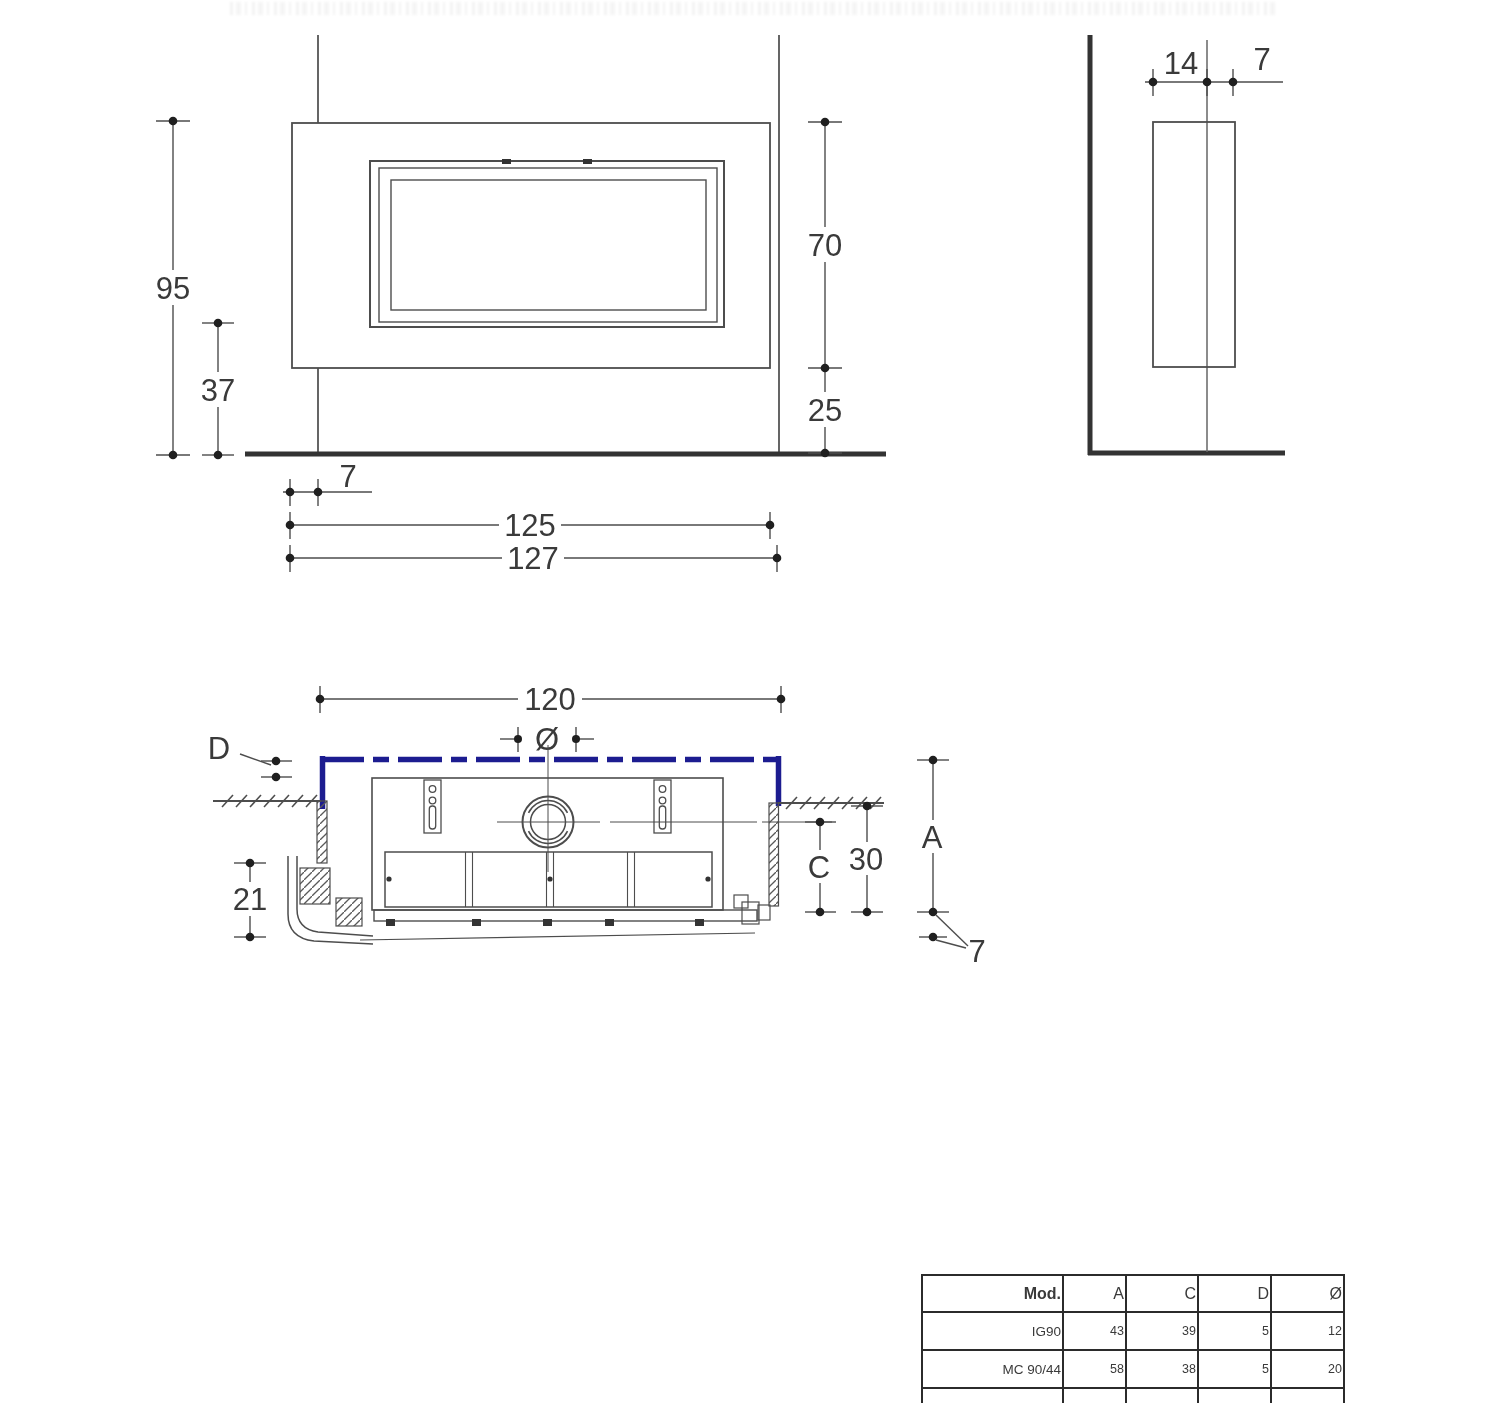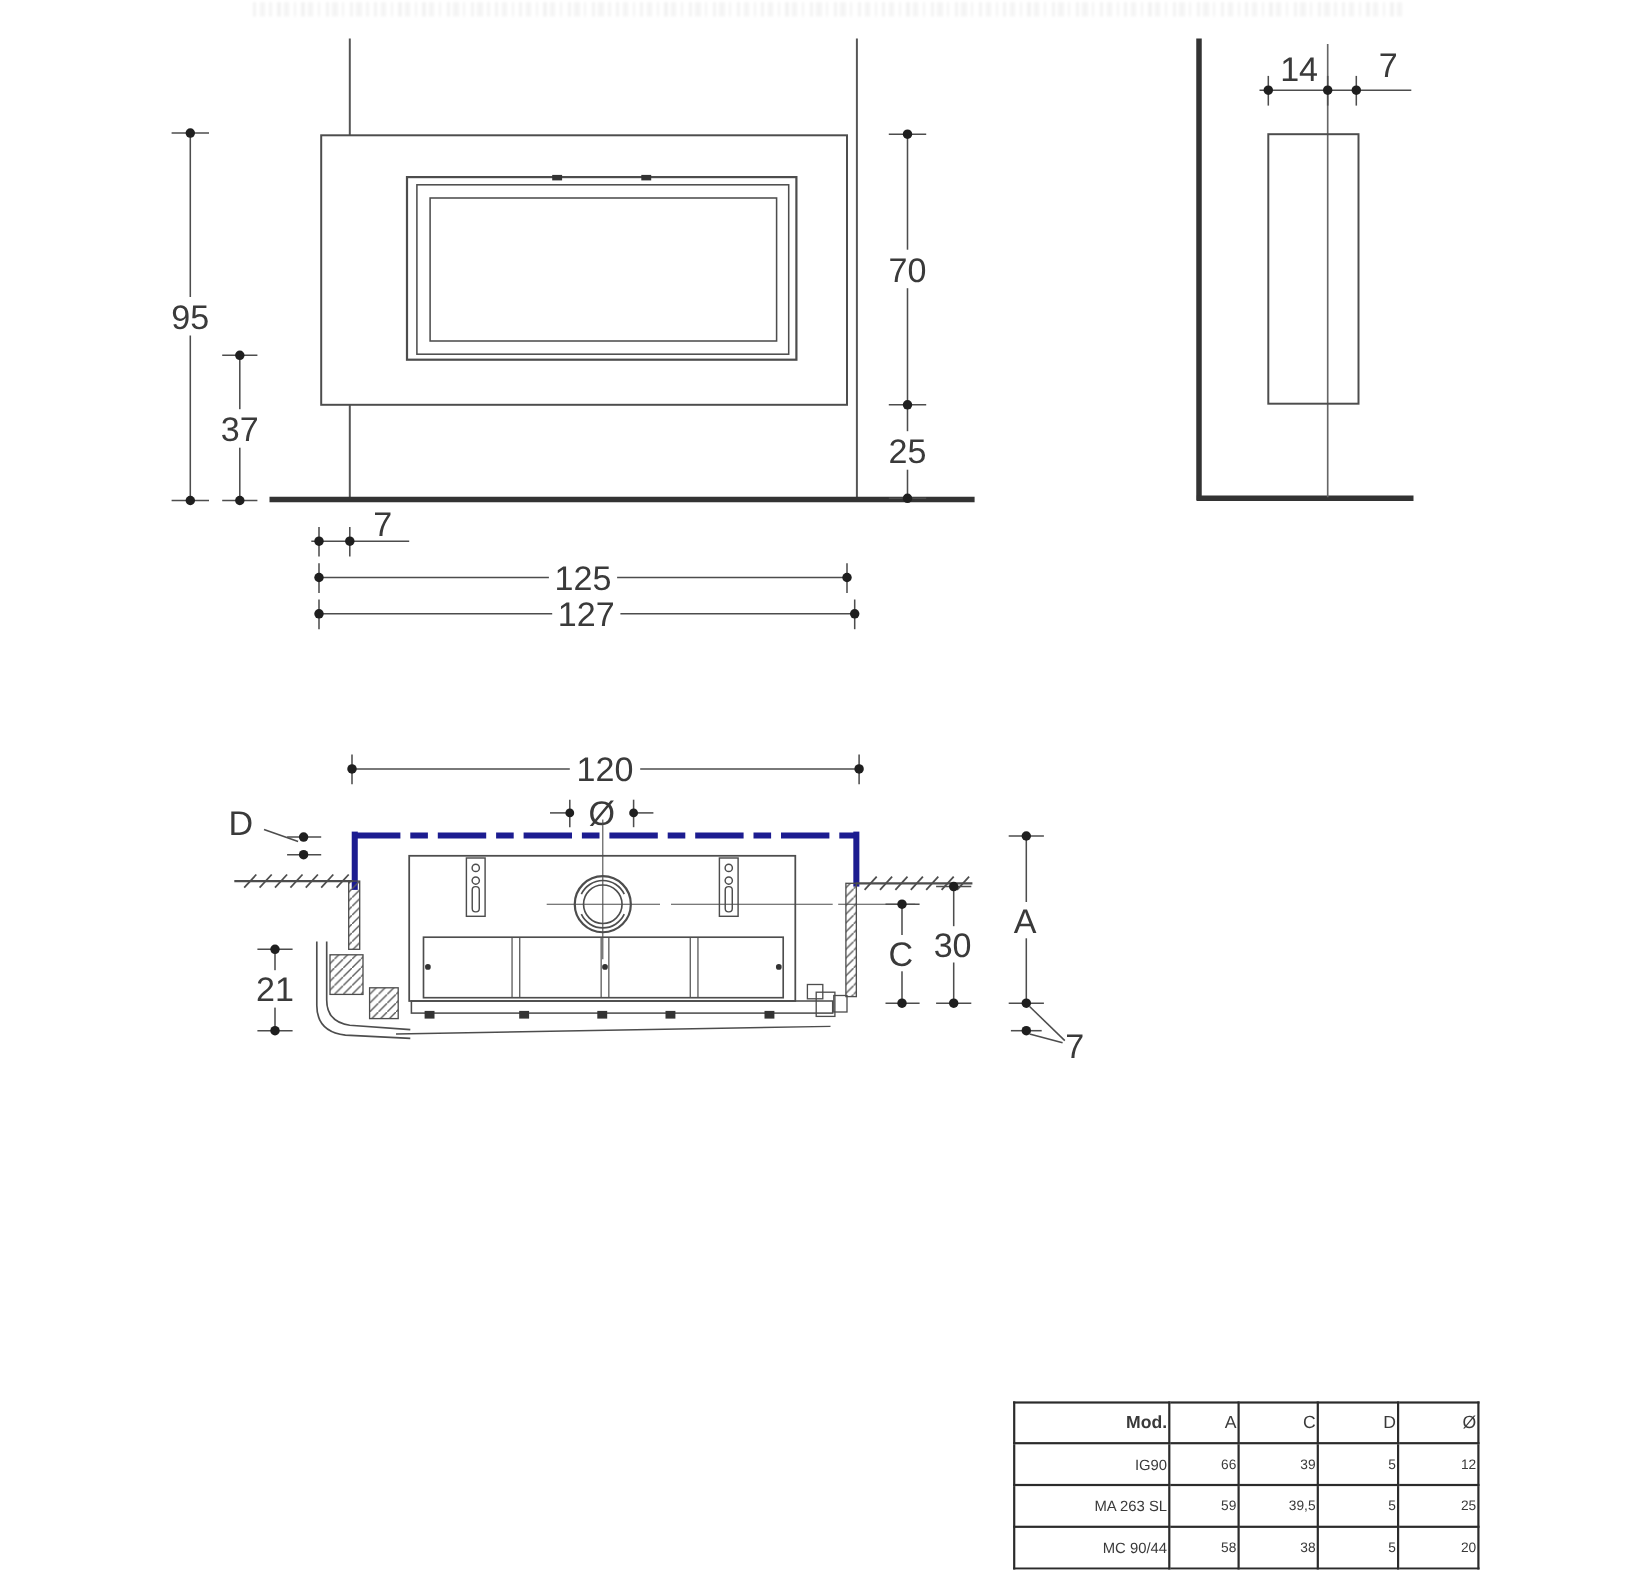--- a/index.html
+++ b/index.html
@@ -330,31 +330,24 @@
           <th class="model-h">Mod.</th>
           <th>A</th>
           <th>C</th>
           <th>D</th>
           <th>Ø</th>
         </tr>
       </thead>
       <tbody>
         <tr>
           <td class="model-c">IG90</td>
-          <td>66</td>
+          <td>43</td>
           <td>39</td>
           <td>5</td>
           <td>12</td>
-        </tr>
-        <tr>
-          <td class="model-c">MA 263 SL</td>
-          <td>59</td>
-          <td>39,5</td>
-          <td>5</td>
-          <td>25</td>
         </tr>
         <tr>
           <td class="model-c">MC 90/44</td>
           <td>58</td>
           <td>38</td>
           <td>5</td>
           <td>20</td>
         </tr>
         <tr class="partial">
           <td></td>

